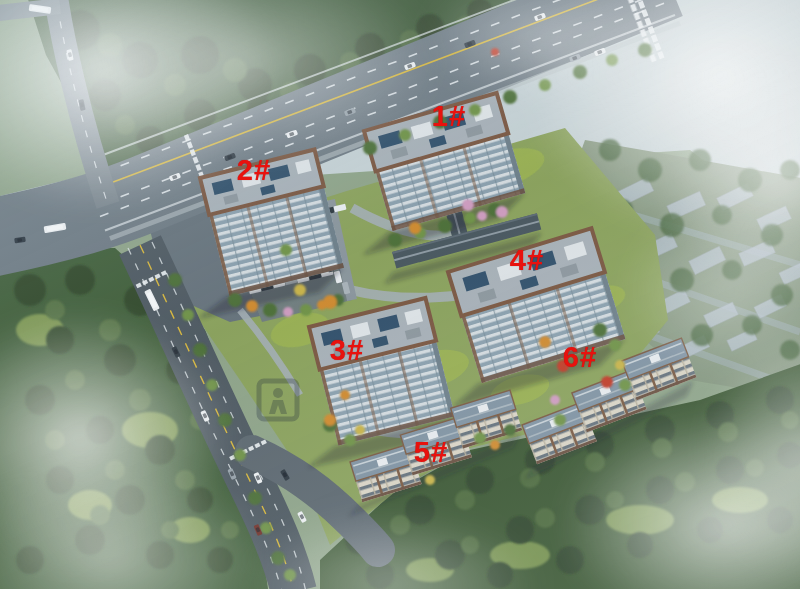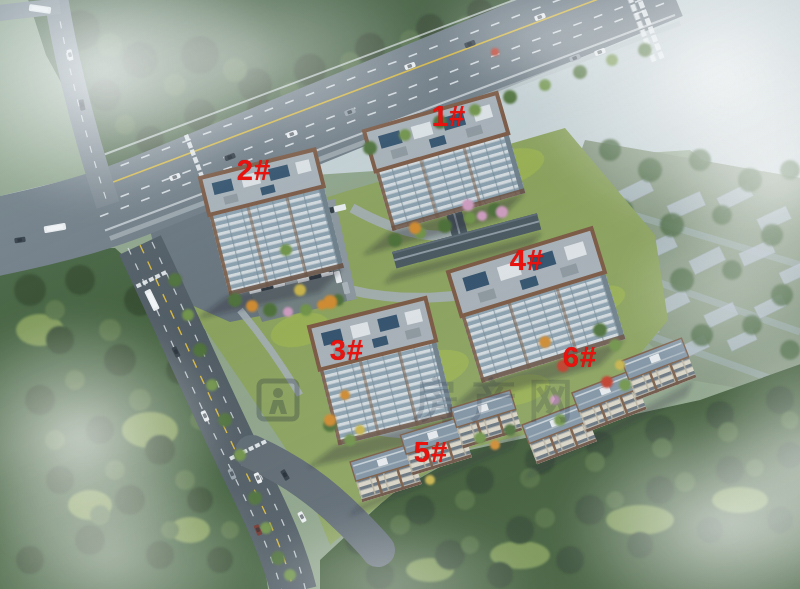--- a/index.html
+++ b/index.html
@@ -614,21 +614,20 @@
   <div class="mist" style="--o:.35;left:620px;top:200px;width:220px;height:180px"></div>
 </div>
 <div class="grade"></div>
 
 <div class="watermark">
   <svg class="wm-logo" viewBox="0 0 44 44">
     <rect x="3" y="3" width="38" height="38" rx="5" fill="none" stroke="rgba(28,38,58,.5)" stroke-width="5"></rect>
     <circle cx="22" cy="15" r="5" fill="rgba(28,38,58,.5)"></circle>
     <path d="M13,36 L17,22 L27,22 L31,36 L25,36 L22,27 L19,36 Z" fill="rgba(28,38,58,.5)"></path>
   </svg>
-  <span class="wm-text">房产网</span>
 </div>
 
 <div class="bldg-label" style="left:449px;top:116px">1#</div>
 <div class="bldg-label" style="left:254px;top:170px">2#</div>
 <div class="bldg-label" style="left:347px;top:350px">3#</div>
 <div class="bldg-label" style="left:527px;top:260px">4#</div>
 <div class="bldg-label" style="left:431px;top:452px">5#</div>
 <div class="bldg-label" style="left:580px;top:357px">6#</div>
 
 </div>

